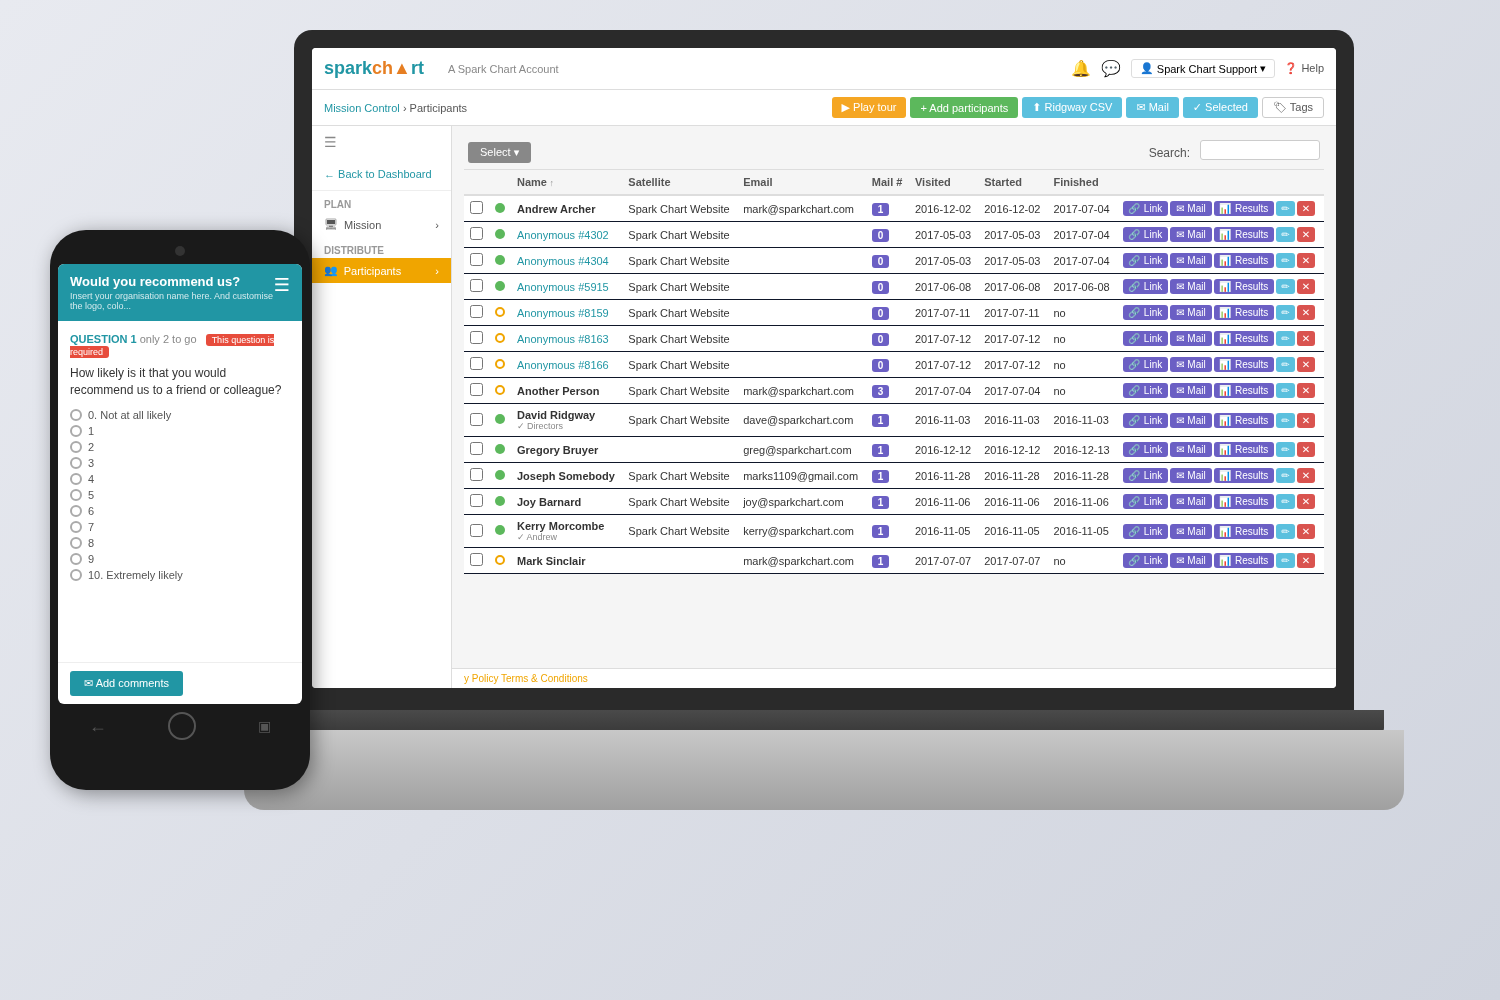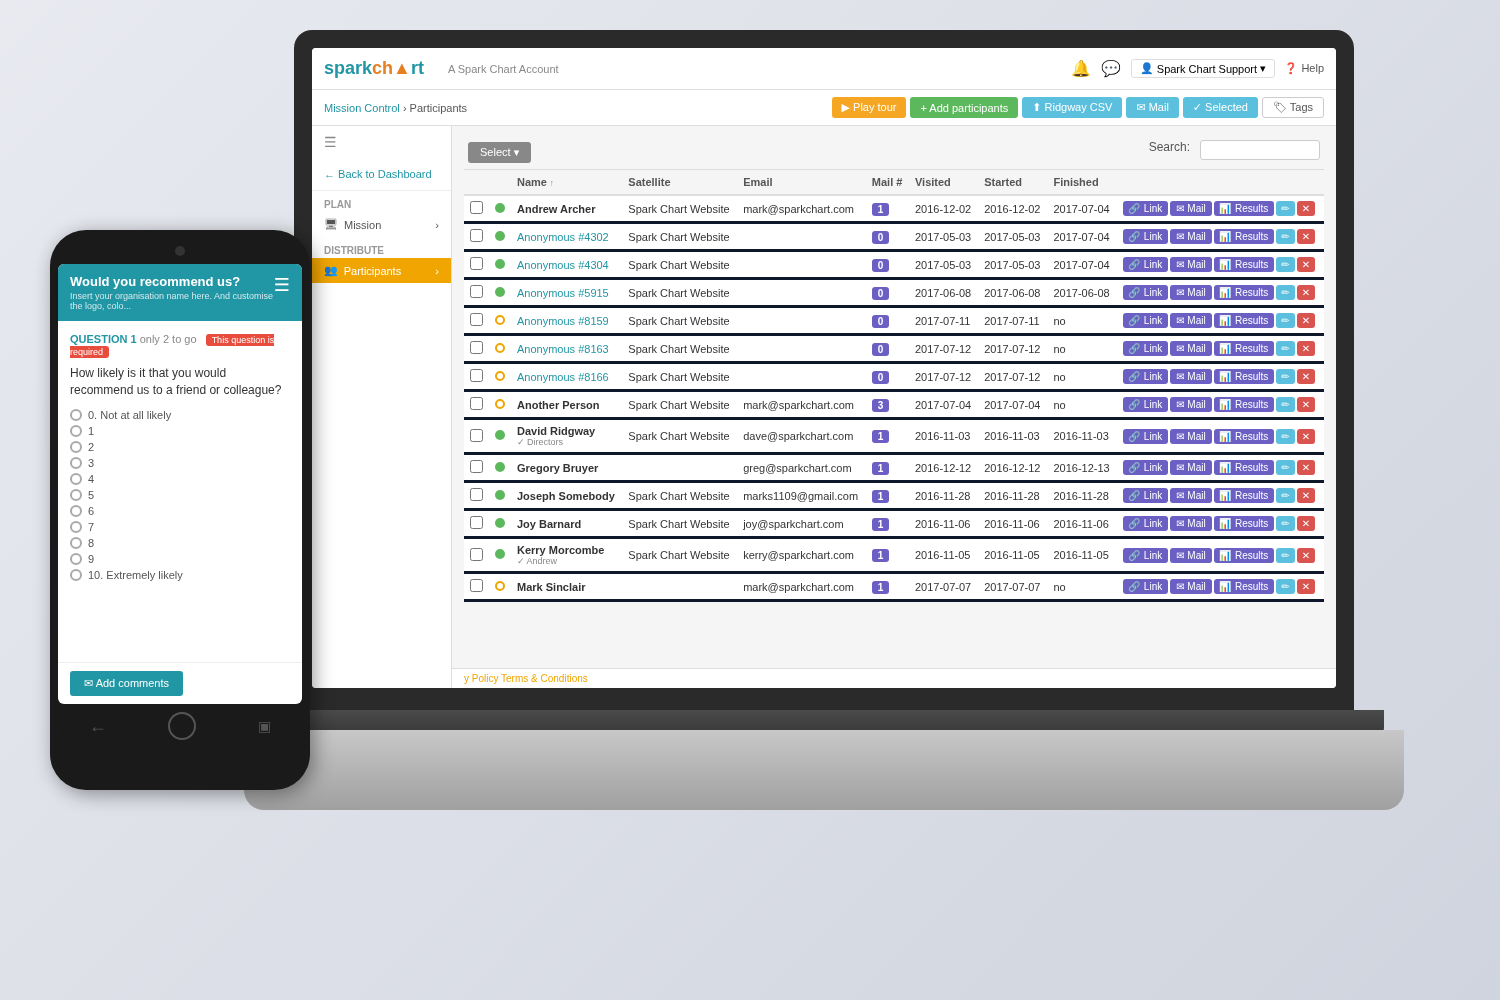--- a/index.html
+++ b/index.html
@@ -203,21 +203,21 @@
       justify-content: space-between;
       background: #f5f5f5;
     }
     .page-title {
       font-size: 18px;
       color: #333;
       font-weight: normal;
     }
     .page-controls {
       display: flex;
-      align-items: flex-start;
+      align-items: flex-end;
       gap: 10px;
       font-size: 12px;
     }
     .search-label { color: #555; }
     .search-input {
       border: 1px solid #ccc;
       border-radius: 3px;
       padding: 3px 8px;
       font-size: 11px;
       width: 120px;
@@ -248,21 +248,21 @@
       background: #f5f5f5;
       border-bottom: 2px solid #ddd;
       border-top: 1px solid #ddd;
       padding: 6px 6px;
       text-align: left;
       color: #555;
       font-weight: bold;
       white-space: nowrap;
     }
     thead th.sortable::after { content: ' ↑'; font-size: 9px; color: #999; }
-    tbody tr { border-bottom: 3px solid #0f172a; }
+    tbody tr { border-bottom: 1px solid #0f172a; }
     tbody td { padding: 5px 6px; color: #333; vertical-align: middle; white-space: nowrap; }
     .checkbox-col { width: 20px; }
     .status-col { width: 20px; }
     .dot-green { display: inline-block; width: 10px; height: 10px; background: #5cb85c; border-radius: 50%; }
     .dot-orange { display: inline-block; width: 10px; height: 10px; background: #f0a500; border-radius: 50%; border: 2px solid #f0a500; background: transparent; }
     .mail-badge {
       background: #6b5fc4;
       color: #fff;
       border-radius: 3px;
       padding: 1px 6px;

